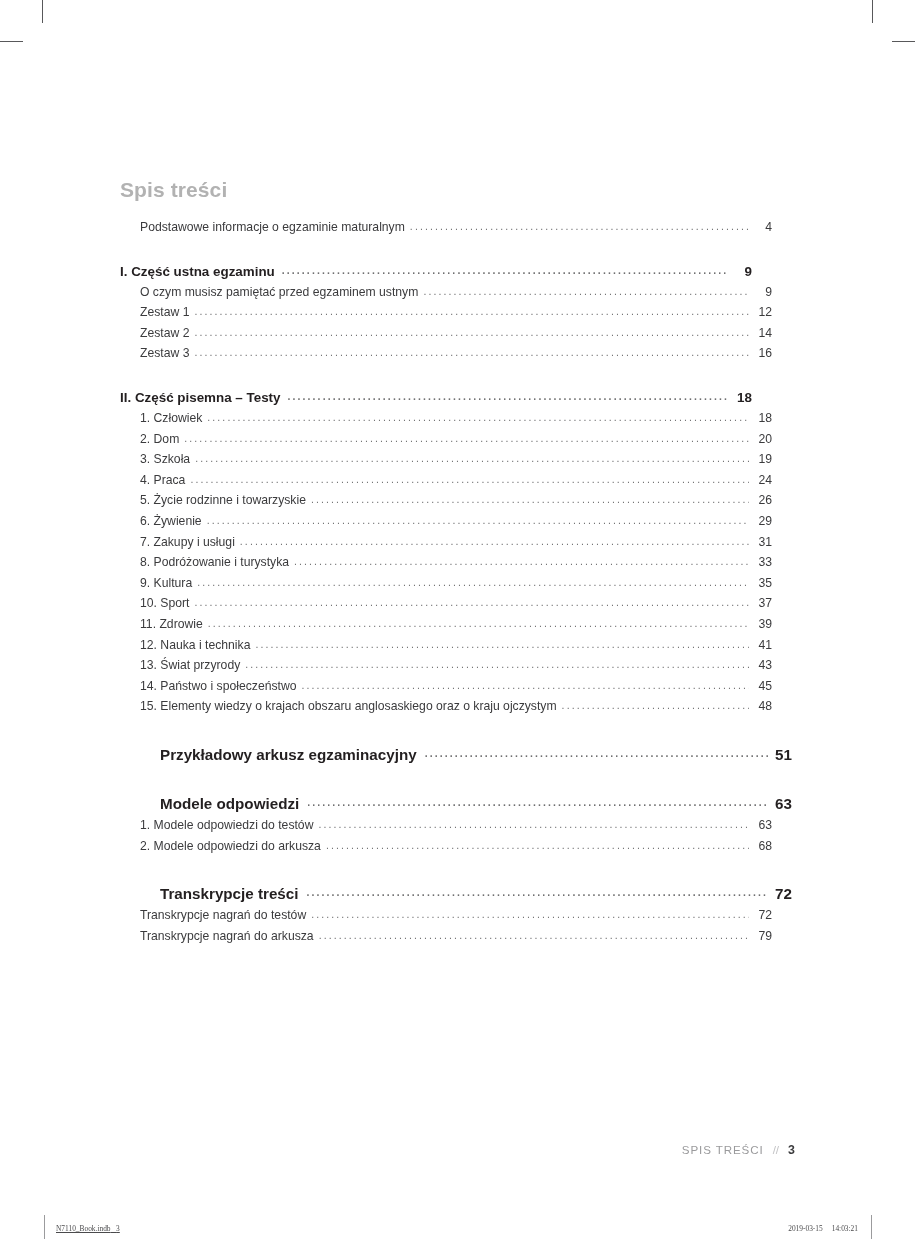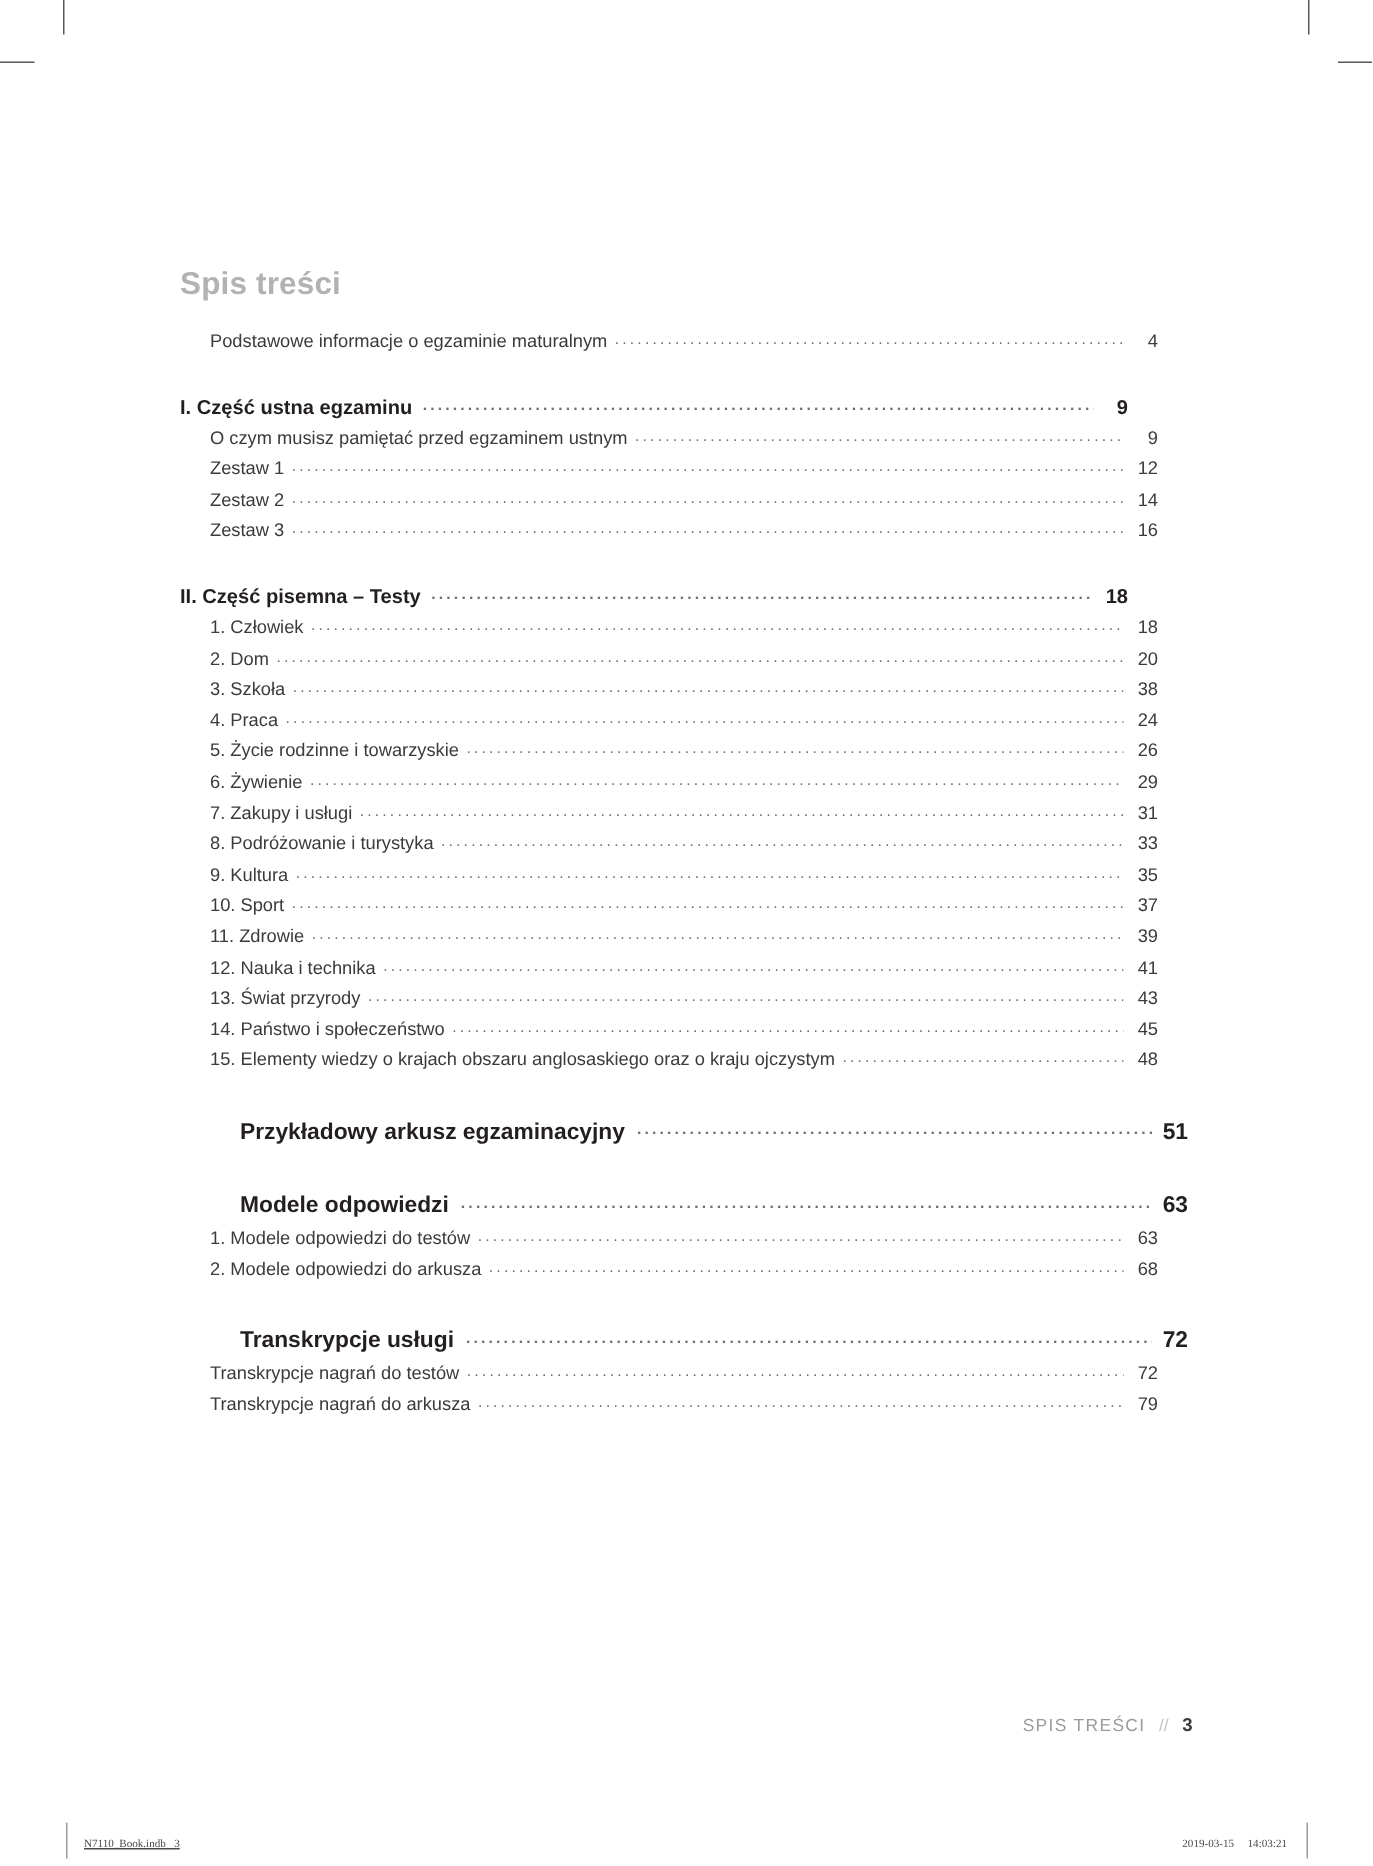--- a/index.html
+++ b/index.html
@@ -216,21 +216,21 @@
         <span class="page-num">18</span>
       </div>
       <div class="row sub">
         <span class="label">2. Dom</span>
         <span class="leader">..................................................................................................................</span>
         <span class="page-num">20</span>
       </div>
       <div class="row sub">
         <span class="label">3. Szkoła</span>
         <span class="leader">..................................................................................................................</span>
-        <span class="page-num">38</span>
+        <span class="page-num">19</span>
       </div>
       <div class="row sub">
         <span class="label">4. Praca</span>
         <span class="leader">..................................................................................................................</span>
         <span class="page-num">24</span>
       </div>
       <div class="row sub">
         <span class="label">5. Życie rodzinne i towarzyskie</span>
         <span class="leader">..................................................................................................................</span>
         <span class="page-num">26</span>
@@ -314,21 +314,21 @@
         <span class="label">2. Modele odpowiedzi do arkusza</span>
         <span class="leader">..................................................................................................................</span>
         <span class="page-num">68</span>
       </div>
     </div>
 
     <div class="gap-lg"></div>
 
     <div>
       <div class="row bighead">
-        <span class="label">Transkrypcje usługi</span>
+        <span class="label">Transkrypcje treści</span>
         <span class="leader">..................................................................................................................</span>
         <span class="page-num">72</span>
       </div>
       <div class="row sub">
         <span class="label">Transkrypcje nagrań do testów</span>
         <span class="leader">..................................................................................................................</span>
         <span class="page-num">72</span>
       </div>
       <div class="row sub">
         <span class="label">Transkrypcje nagrań do arkusza</span>

